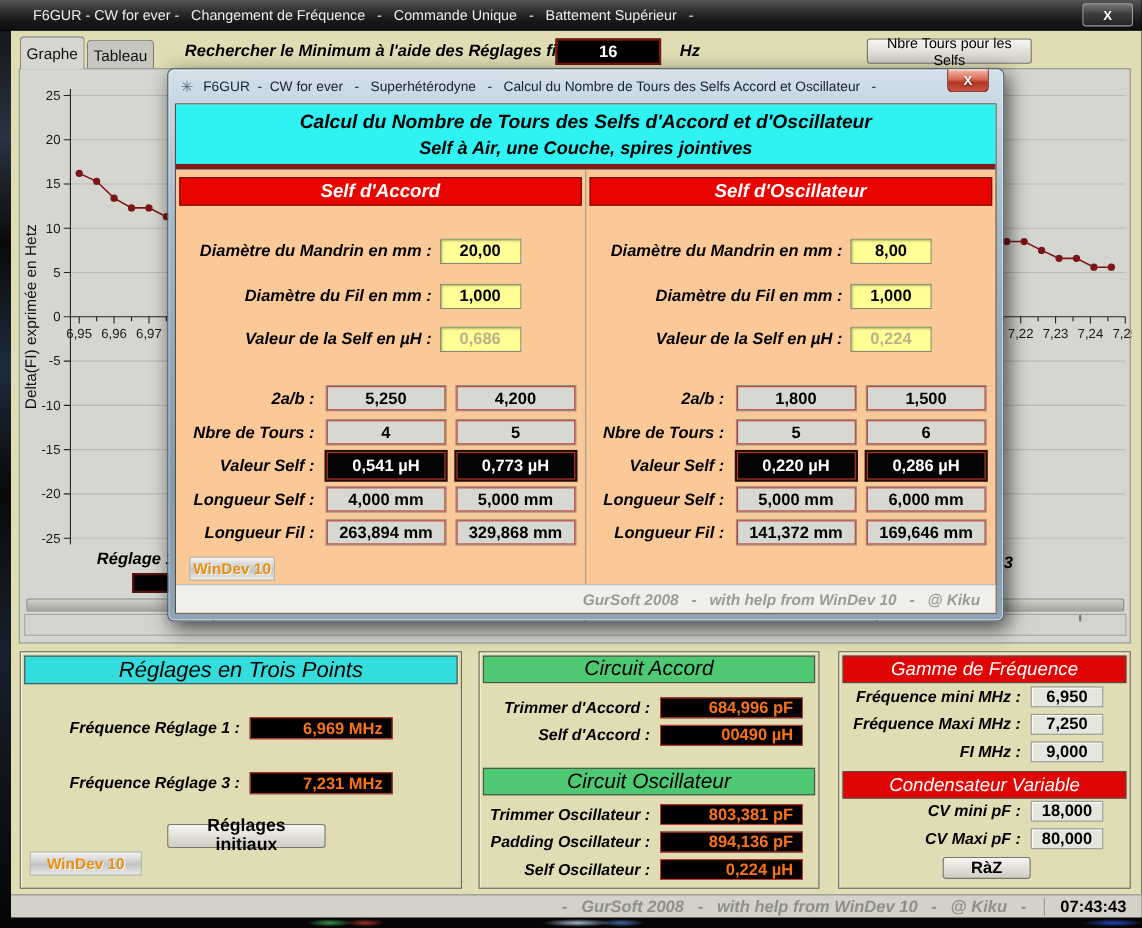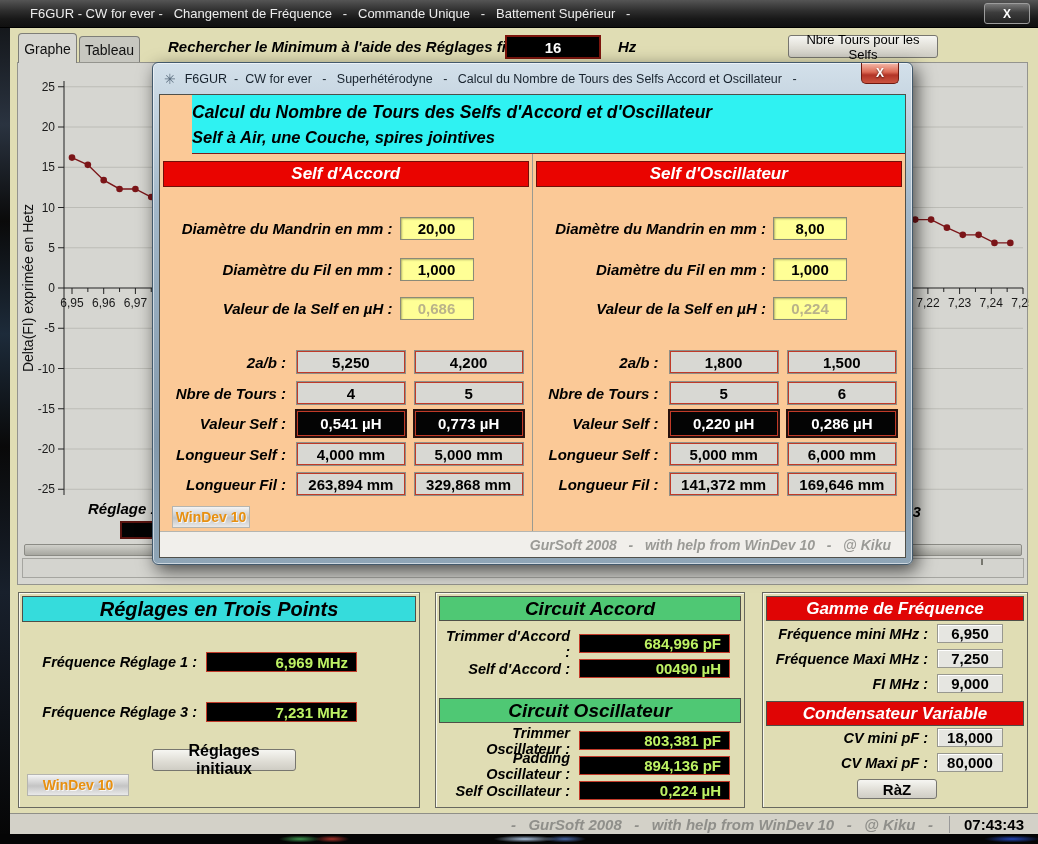--- a/index.html
+++ b/index.html
@@ -60,27 +60,27 @@
     border:1px solid #a5a5a0; background:#d4d4cf; z-index:2; }
   .stick { position:absolute; top:0px; width:2px; height:6px; background:#77776f; }
 
   
   .panel { position:absolute; background:#e0ddb4; border:1px solid #68685f;
     box-shadow:inset 1px 1px 0 rgba(255,255,255,.75); z-index:2; }
   .panel-reglages { left:18px;  top:592px; width:402px; height:216px; }
   .panel-circuit  { left:435px; top:592px; width:310px; height:216px; }
   .panel-gamme    { left:762px; top:592px; width:266px; height:216px; }
   .hdr { position:absolute; left:3px; right:3px; display:flex; align-items:center; justify-content:center;
-    font-style:italic; font-weight:bold; border:1px solid #4f4f48; color:#000; }
+    font-style:italic; font-weight:normal; border:1px solid #4f4f48; color:#000; }
   .hdr-cyan  { background:#35dcdc; font-size:20px; }
   .hdr-green { background:#4fc874; font-size:19px; }
   .hdr-red   { background:#e00505; font-size:17px; color:#fff; }
   .prow { position:absolute; display:flex; align-items:center; }
   .plabel { flex:1; text-align:right; padding-right:9px; font:italic bold 14.5px "Liberation Sans",sans-serif; }
-  .pdisplay { width:151px; height:20px; background:#000; border:1px solid #c23b2a; color:#bef264;
+  .pdisplay { width:130px; height:20px; background:#000; border:1px solid #c23b2a; color:#f97316;
     font-weight:bold; font-size:15px; display:flex; align-items:center; justify-content:flex-end; padding-right:8px; }
   .gbox { width:66px; height:19px; background:#e6e6e1; border:1px solid #98988f;
     box-shadow:inset 1px 1px 0 #fff; font-weight:bold; font-size:15px;
     display:flex; align-items:center; justify-content:center; }
   .windev { background:linear-gradient(#f4f4f4,#c4c4c4 55%,#e9e9e9); border:1px solid #b5b5b0;
     color:#e89010; font-weight:bold; font-size:14px; display:flex; align-items:center; justify-content:center;
     text-shadow:1px 1px 0 rgba(255,255,255,.8); }
 
   
   .main-status { position:absolute; left:10px; top:813px; width:1028px; height:21px; background:#d3d1c8;
@@ -97,22 +97,22 @@
   .dialog-titlebar { position:absolute; left:0; top:0; right:0; height:31px; display:flex; align-items:center; }
   .dialog-icon { margin-left:11px; color:#5d6f80; font-size:14px; line-height:1; }
   .dialog-title { margin-left:9px; font-size:12.5px; color:#17222d; white-space:pre; }
   .dialog-close { position:absolute; right:13px; top:0; width:38px; height:21px;
     background:linear-gradient(#f5bcac 0%,#dd6a55 45%,#b23427 60%,#cb5440 100%);
     border:1px solid #6e190f; border-top:none; border-radius:0 0 5px 5px;
     color:#fff; font-weight:bold; font-size:12px; display:flex; align-items:center; justify-content:center;
     text-shadow:0 1px 2px rgba(0,0,0,.6); box-shadow:inset 0 1px 0 rgba(255,255,255,.55); cursor:default; }
   .dialog-client { position:absolute; left:6px; top:31px; width:747px; height:464px;
     background:#fbc997; border:1px solid #50504a; display:flex; flex-direction:column; }
-  .dialog-cyan { height:59px; background:#2ff2f2; border-bottom:1px solid #7f1d1d;
-    display:flex; flex-direction:column; align-items:flex-start; justify-content:center;margin-left:32px; }
+  .dialog-cyan { height:59px; background:#2ff2f2; border-bottom:5px solid #7f1d1d;
+    display:flex; flex-direction:column; align-items:center; justify-content:center; }
   .dialog-cyan .l1 { font:italic bold 17.5px "Liberation Sans",sans-serif; }
   .dialog-cyan .l2 { font:italic bold 16.5px "Liberation Sans",sans-serif; margin-top:5px; }
   .dialog-body { flex:1; position:relative; display:flex; }
   .dlg-col { width:50%; position:relative;padding-left:18px; }
   .dlg-col.left { border-right:1px solid #9a9a90; }
   .col-hdr { position:absolute; left:3px; right:3px; top:7px; height:26px; background:#ea0400;
     border:1px solid #70100a; color:#fff; font:italic bold 17px "Liberation Sans",sans-serif;
     display:flex; align-items:center; justify-content:center; }
   .frow { position:absolute; left:6px; right:58px; height:24px; display:flex; align-items:center; justify-content:flex-end; }
   .frow.r1 { top:62px; } .frow.r2 { top:103px; } .frow.r3 { top:142px; }

